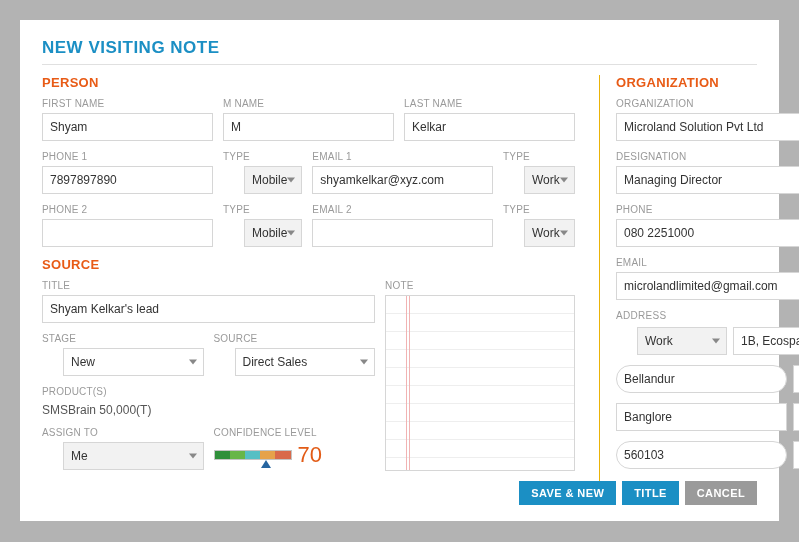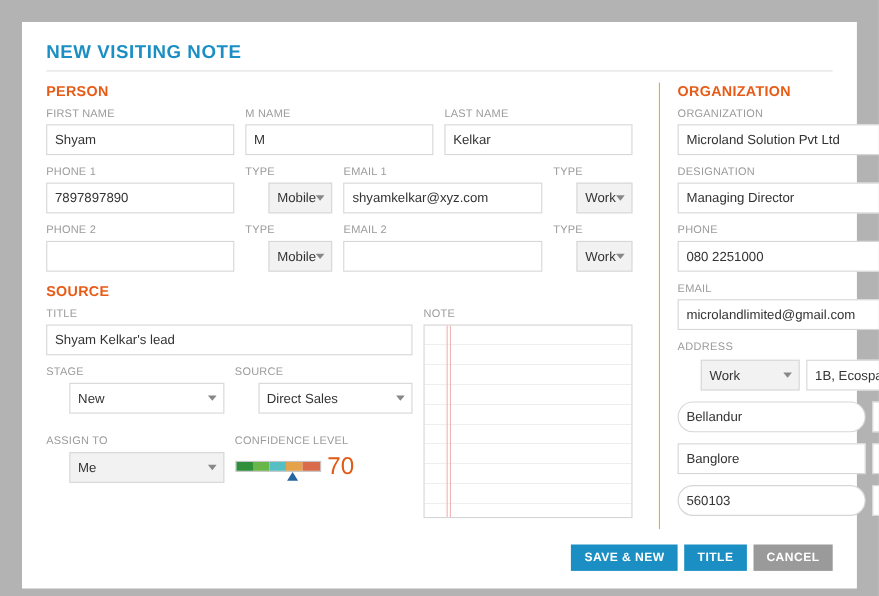--- a/index.html
+++ b/index.html
@@ -139,21 +139,21 @@
     font-size: 10px;
     color: #9a9a9a;
     letter-spacing: 0.3px;
     margin-top: 10px;
     margin-bottom: 6px;
   }
   .footer {
     display: flex;
     justify-content: flex-end;
     gap: 6px;
-    margin-top: 14px;
+    margin-top: 0;
   }
   .btn {
     border: none;
     color: #fff;
     font-size: 11px;
     font-weight: 600;
     letter-spacing: 0.4px;
     padding: 6px 12px;
     cursor: pointer;
     font-family: inherit;
@@ -269,20 +269,24 @@
               <span class="lbl">SOURCE</span>
               <div class="select" style="background:#fff">
                 <span>Direct Sales</span>
                 <svg viewBox="0 0 10 10">
                     <path d="M0 2 L5 8 L10 2 Z"></path>
                   </svg>
               </div>
             </div>
           </div>
           <div class="row" style="margin-bottom:0">
+            <div class="field" style="flex:1">
+              <span class="lbl">PRODUCT(S)</span>
+              <div class="plain-text">SMSBrain 50,000(T)</div>
+            </div>
           </div>
           <div class="row" style="margin-bottom:0">
             <div class="field" style="flex:1">
               <span class="lbl">ASSIGN TO</span>
               <div class="select">
                 <span>Me</span>
                 <svg viewBox="0 0 10 10">
                     <path d="M0 2 L5 8 L10 2 Z"></path>
                   </svg>
               </div>

